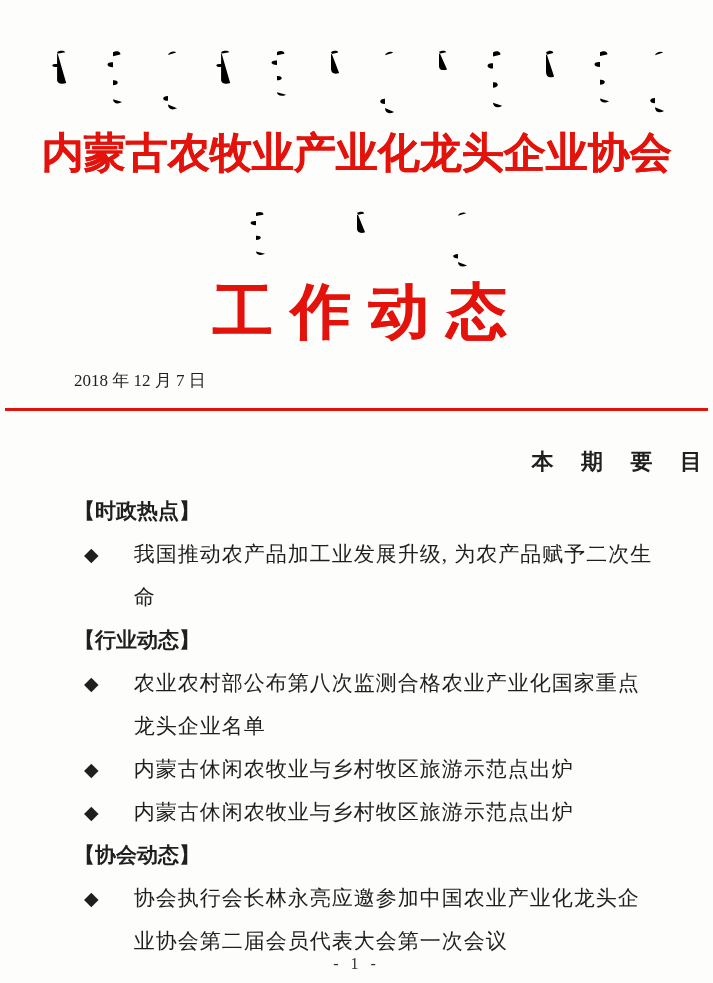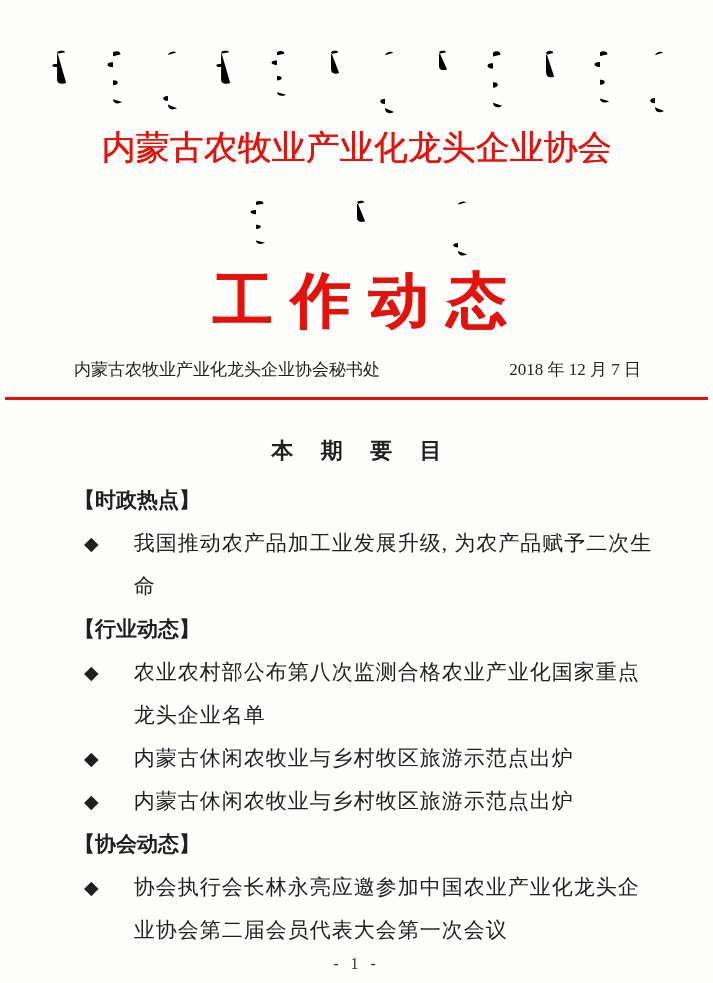--- a/index.html
+++ b/index.html
@@ -14,41 +14,41 @@
     font-family:"Liberation Serif","DejaVu Serif",serif;
     position:relative;overflow:hidden;
   }
   .masthead{padding-top:50px;}
   .mongol-row{display:flex;align-items:flex-start;}
   .mongol-top{justify-content:space-between;margin:0 48px;height:70px;}
   .mongol-mid{justify-content:center;gap:82px;margin-top:30px;height:62px;}
   .mongol-row svg{display:block;}
   .org-name{
     text-align:center;color:var(--accent_red);
-    font-size:34px;font-weight:normal;white-space:nowrap;
+    font-size:42px;font-weight:bold;white-space:nowrap;
     margin-top:6px;line-height:1.3;
     text-shadow:0.6px 0 0 var(--accent_red);
   }
   .bulletin-title{
     text-align:center;color:var(--accent_red);
     font-size:60px;font-weight:bold;line-height:1.3;
     letter-spacing:18px;padding-left:24px;
     text-shadow:0.8px 0 0 var(--accent_red);
   }
   .issue-line{
     text-align:center;font-size:21px;font-weight:bold;
     margin-top:16px;line-height:28px;
   }
   .pub-line{
     display:flex;justify-content:space-between;
     margin:18px 72px 0 74px;font-size:17px;line-height:23px;
   }
   .red-rule{border-top:3px solid var(--accent_red);margin:16px 5px 0 5px;height:0;}
   .toc-heading{
-    text-align:center;font-size:22px;font-weight:bold;
+    text-align:right;font-size:22px;font-weight:bold;
     letter-spacing:11px;padding-left:11px;margin-top:36px;line-height:29px;
   }
   .toc{margin:14px 52px 0 60px;font-size:21px;}
   .toc-section-title{font-weight:bold;line-height:43px;padding-left:14px;}
   .toc-item{display:flex;line-height:43px;padding-left:24px;}
   .toc-item .bullet{flex:0 0 auto;margin-right:11px;font-size:19px;}
   .toc-item .text{flex:1;letter-spacing:1px;margin-left:24px;}
   .page-footer{
     position:absolute;bottom:10px;left:0;width:100%;
     text-align:center;font-size:16px;color:#333;letter-spacing:4px;
@@ -126,21 +126,20 @@
       </svg>
     <svg width="20" height="58">
         <use href="#mg-comb"></use>
       </svg>
   </div>
 
   <div class="bulletin-title">工作动态</div>
 
 
   <div class="pub-line">
-    <span>内蒙古农牧业产业化龙头企业协会秘书处</span>
     <span>2018 年 12 月 7 日</span>
   </div>
 
   <div class="red-rule"></div>
 </div>
 
 <div class="toc-heading">本 期 要 目</div>
 
 <div class="toc">
   <div class="toc-section-title">【时政热点】</div>

